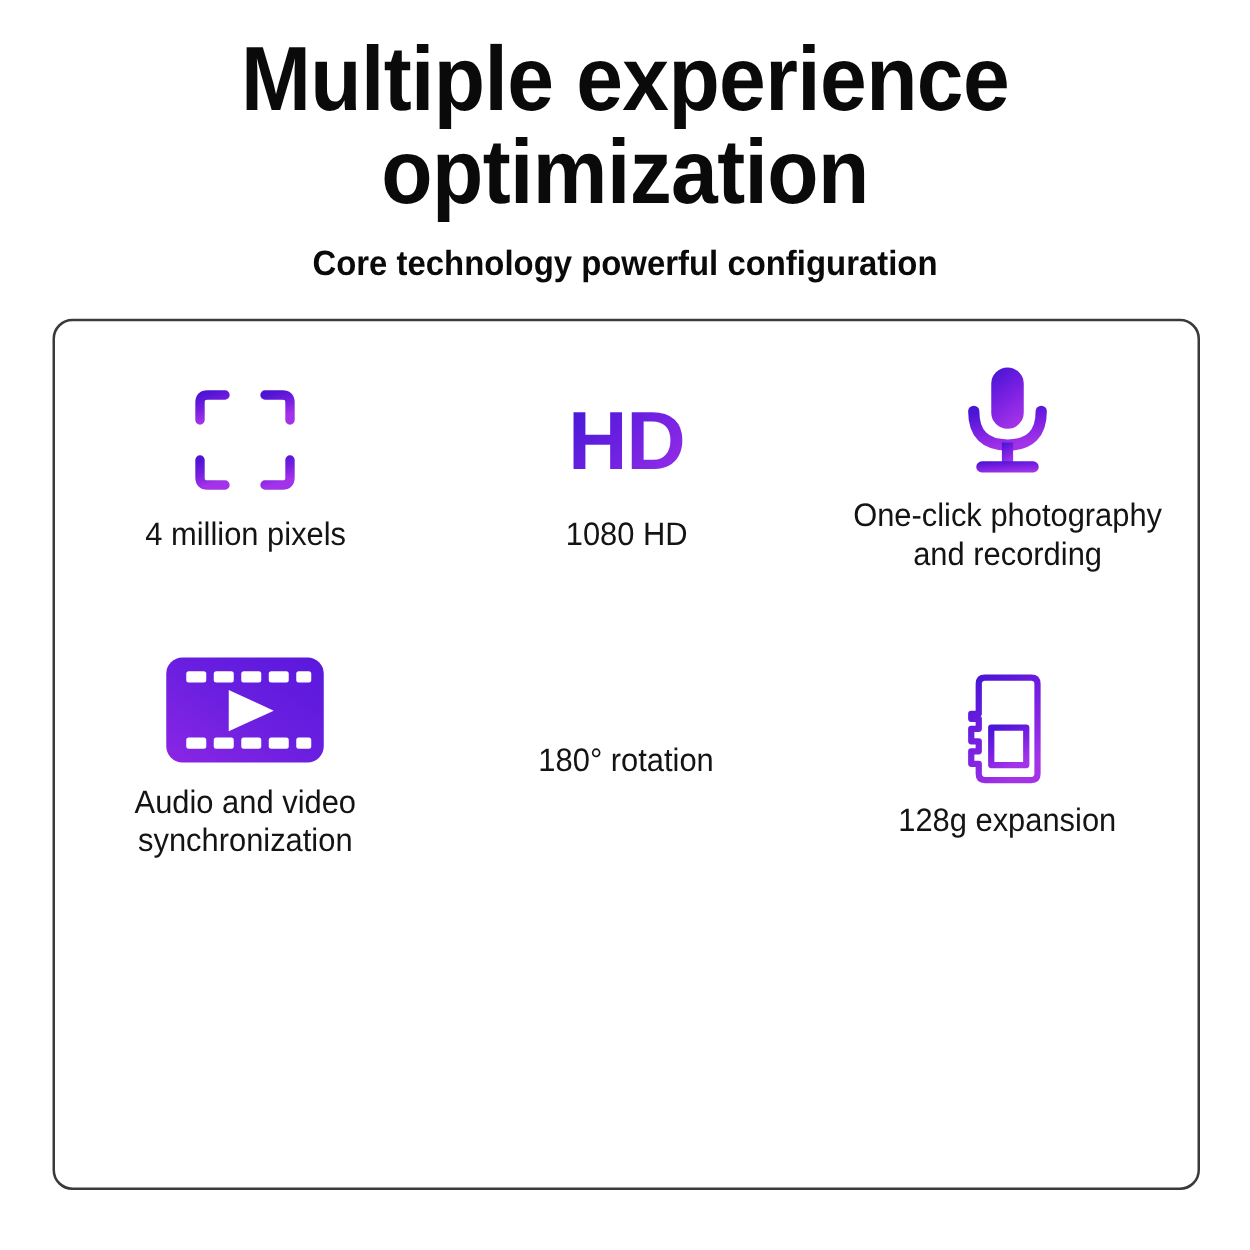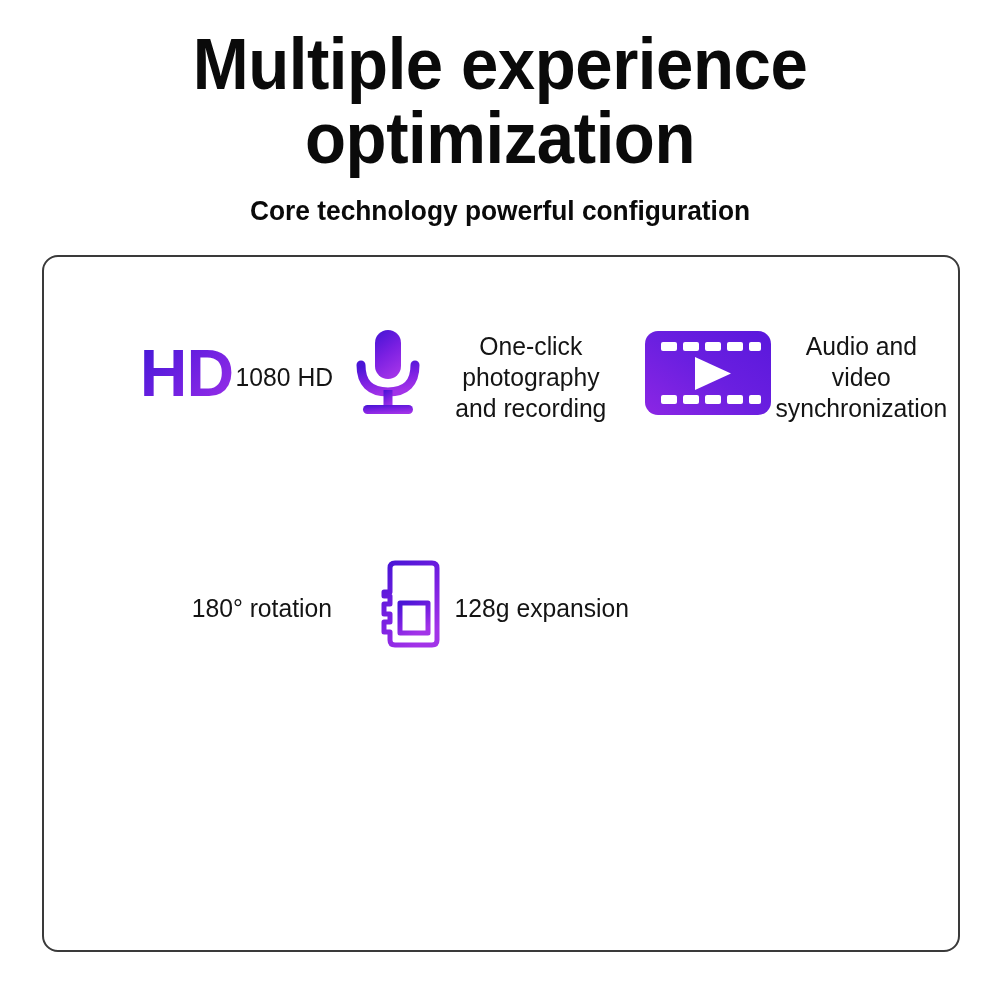--- a/index.html
+++ b/index.html
@@ -66,23 +66,23 @@
   .grid {
     position: absolute;
     inset: 0;
     display: grid;
     grid-template-columns: 1fr 1fr 1fr;
     grid-template-rows: 1fr 1fr 1fr;
   }
 
   .cell {
     display: flex;
-    flex-direction: row;
+    flex-direction: column;
     align-items: center;
-    justify-content: flex-end;
+    justify-content: center;
     padding: 4px 6px;
   }
 
   .icon-wrap {
     height: 98px;
     display: flex;
     align-items: center;
     justify-content: center;
   }
 
@@ -135,20 +135,41 @@
 
   <div class="header">
     <span class="title-line title-line-1">Multiple experience</span>
     <span class="title-line title-line-2">optimization</span>
     <span class="subtitle">Core technology powerful configuration</span>
   </div>
 
   <div class="card">
     <div class="grid">
 
+      <div class="cell r1">
+        <div class="icon-wrap">
+          <svg width="86" height="86" viewBox="0 0 86 86">
+            <defs>
+              <linearGradient id="gScan" x1="0" y1="0" x2="0.35" y2="1">
+                <stop offset="0%" stop-color="#4e14d4"></stop>
+                <stop offset="55%" stop-color="#7a1fe0"></stop>
+                <stop offset="100%" stop-color="#a233e8"></stop>
+              </linearGradient>
+            </defs>
+            <g fill="none" stroke="url(#gScan)" stroke-width="7.5" stroke-linecap="round" stroke-linejoin="round">
+              <path d="M7 27 L7 13 Q7 7 13 7 L27 7"></path>
+              <path d="M59 7 L73 7 Q79 7 79 13 L79 27"></path>
+              <path d="M79 59 L79 73 Q79 79 73 79 L59 79"></path>
+              <path d="M27 79 L13 79 Q7 79 7 73 L7 59"></path>
+              <line x1="17" y1="43" x2="69" y2="43"></line>
+            </g>
+          </svg>
+        </div>
+        <div class="label">4 million pixels</div>
+      </div>
 
       <div class="cell r1">
         <div class="icon-wrap">
           <span class="hd-text">HD</span>
         </div>
         <div class="label">1080 HD</div>
       </div>
 
       <div class="cell r1">
         <div class="icon-wrap">

